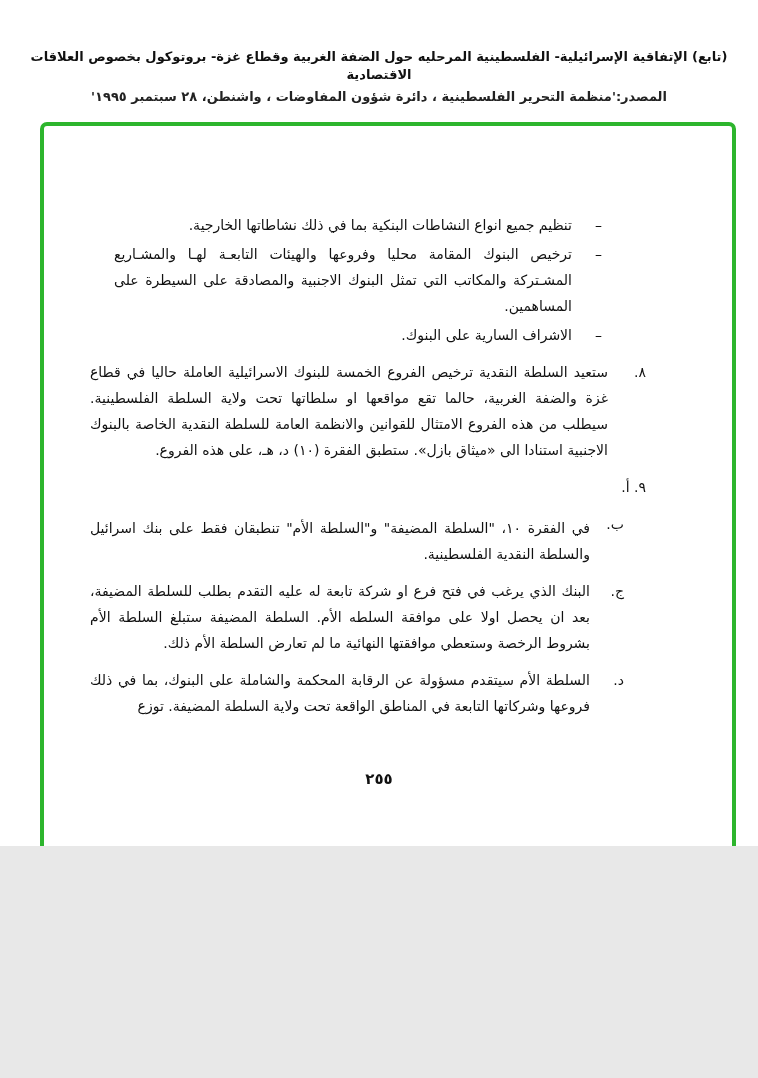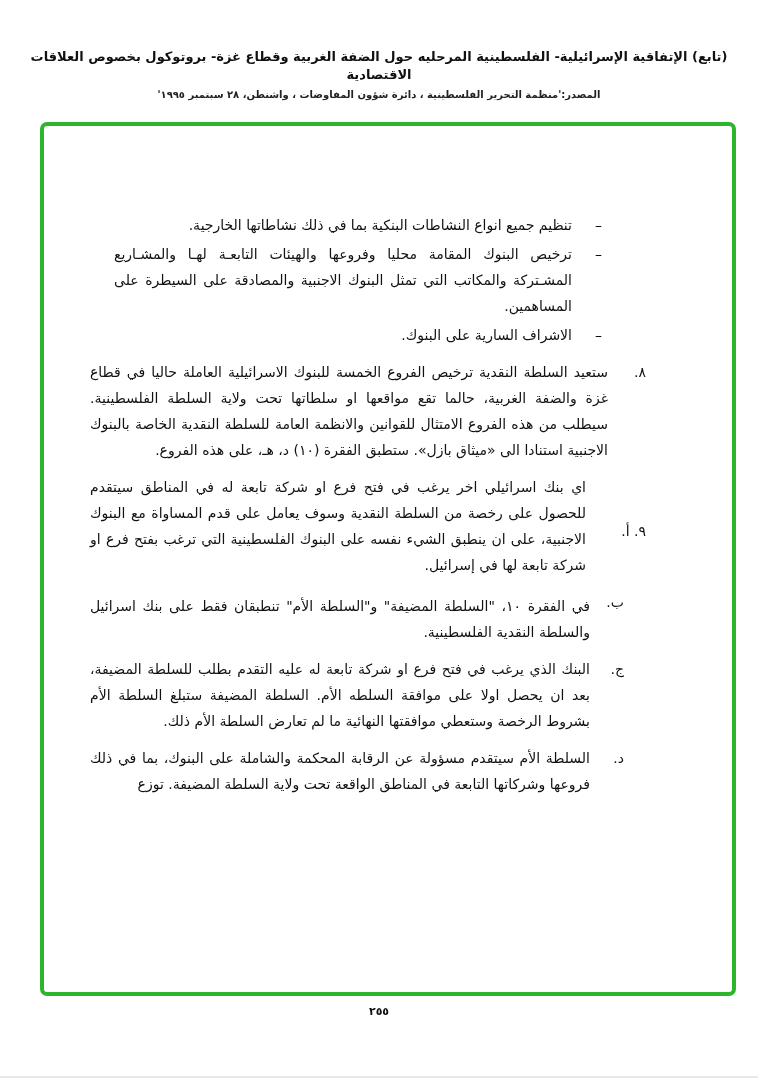--- a/index.html
+++ b/index.html
@@ -1,20 +1,20 @@
 <!DOCTYPE html>
 <html lang="ar" style="--frame-green: #2db52d;"><head>
 <meta charset="utf-8">
 <style>
   * { margin: 0; padding: 0; box-sizing: border-box; }
   html, body { background: #e8e8e8; }
   .sheet {
     position: relative;
     width: 758px;
-    height: 1076px;
+    height: 846px;
     margin: 0 auto;
     background: #ffffff;
     font-family: "DejaVu Sans", sans-serif;
     color: #111;
     overflow: hidden;
   }
 
   
   .doc-header {
     position: absolute;
@@ -23,21 +23,21 @@
     right: 10px;
     text-align: center;
   }
   .doc-title {
     font-size: 13px;
     font-weight: bold;
     line-height: 1.4;
   }
   .doc-source {
     margin-top: 5px;
-    font-size: 10px;
+    font-size: 13px;
     font-weight: bold;
     color: #222;
   }
 
   
   .frame {
     position: absolute;
     left: 40px;
     top: 122px;
     width: 696px;
@@ -75,34 +75,34 @@
 
   .item {
     display: flex;
     gap: 8px;
     margin-top: 11px;
   }
   .item .num {
     flex-shrink: 0;
     min-width: 30px;
   }
-  .item .num.wide { min-width: 52px; margin-top: 44px; }
+  .item .num.wide { min-width: 52px; }
   .item .itext { flex: 1; text-align: justify; }
   .item.sub { margin-right: 22px; }
   .item.sub .num { min-width: 26px; }
   .note-par { margin-top: 4px; }
 
   
   .page-number {
     position: absolute;
     bottom: 58px;
     left: 0;
     right: 0;
     text-align: center;
-    font-size: 11px;
+    font-size: 15px;
     font-weight: bold;
   }
 </style>
 </head>
 <body>
 
 <div class="sheet">
 
   <header class="doc-header" dir="rtl">
     <div class="doc-title">(تابع) الإتفاقية الإسرائيلية- الفلسطينية المرحليه حول الضفة الغربية وقطاع غزة- بروتوكول بخصوص العلاقات الاقتصادية</div>
@@ -127,21 +127,20 @@
         </li>
       </ul>
 
       <div class="item">
         <span class="num">٨.</span>
         <p class="itext">ستعيد السلطة النقدية ترخيص الفروع الخمسة للبنوك الاسرائيلية العاملة حاليا في قطاع غزة والضفة الغربية، حالما تقع مواقعها او سلطاتها تحت ولاية السلطة الفلسطينية. سيطلب من هذه الفروع الامتثال للقوانين والانظمة العامة للسلطة النقدية الخاصة بالبنوك الاجنبية استنادا الى «ميثاق بازل». ستطبق الفقرة (١٠) د، هـ، على هذه الفروع.</p>
       </div>
 
       <div class="item">
         <span class="num wide"><span>٩.</span> <span>أ.</span></span>
-        <p class="itext">اي بنك اسرائيلي اخر يرغب في فتح فرع او شركة تابعة له في المناطق سيتقدم للحصول على رخصة من السلطة النقدية وسوف يعامل على قدم المساواة مع البنوك الاجنبية، على ان ينطبق الشيء نفسه على البنوك الفلسطينية التي ترغب بفتح فرع او شركة تابعة لها في إسرائيل.</p>
       </div>
 
       <div class="item sub">
         <span class="num">ب.</span>
         <div class="itext">
           <p class="note-par">في الفقرة ١٠، "السلطة المضيفة" و"السلطة الأم" تنطبقان فقط على بنك اسرائيل والسلطة النقدية الفلسطينية.</p>
         </div>
       </div>
 
       <div class="item sub">

